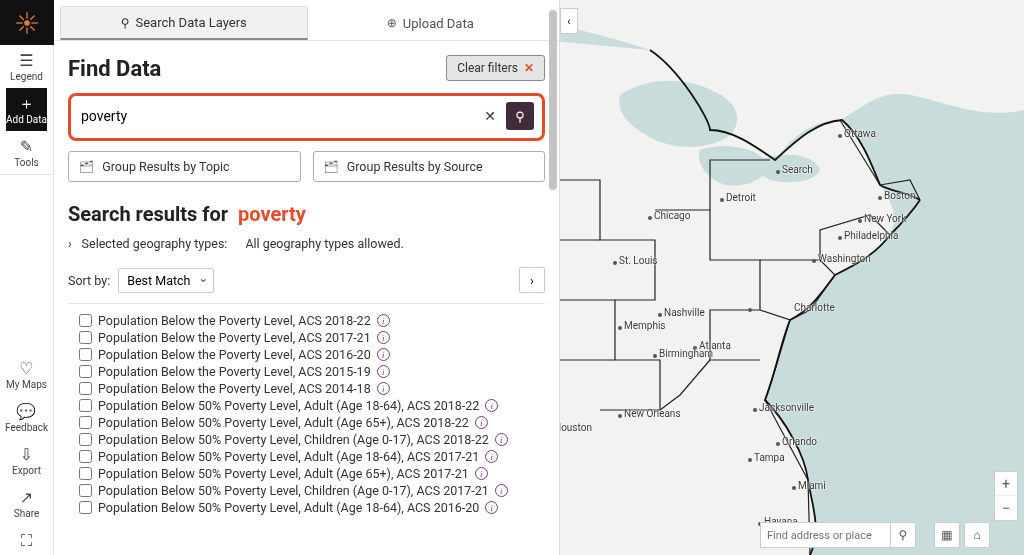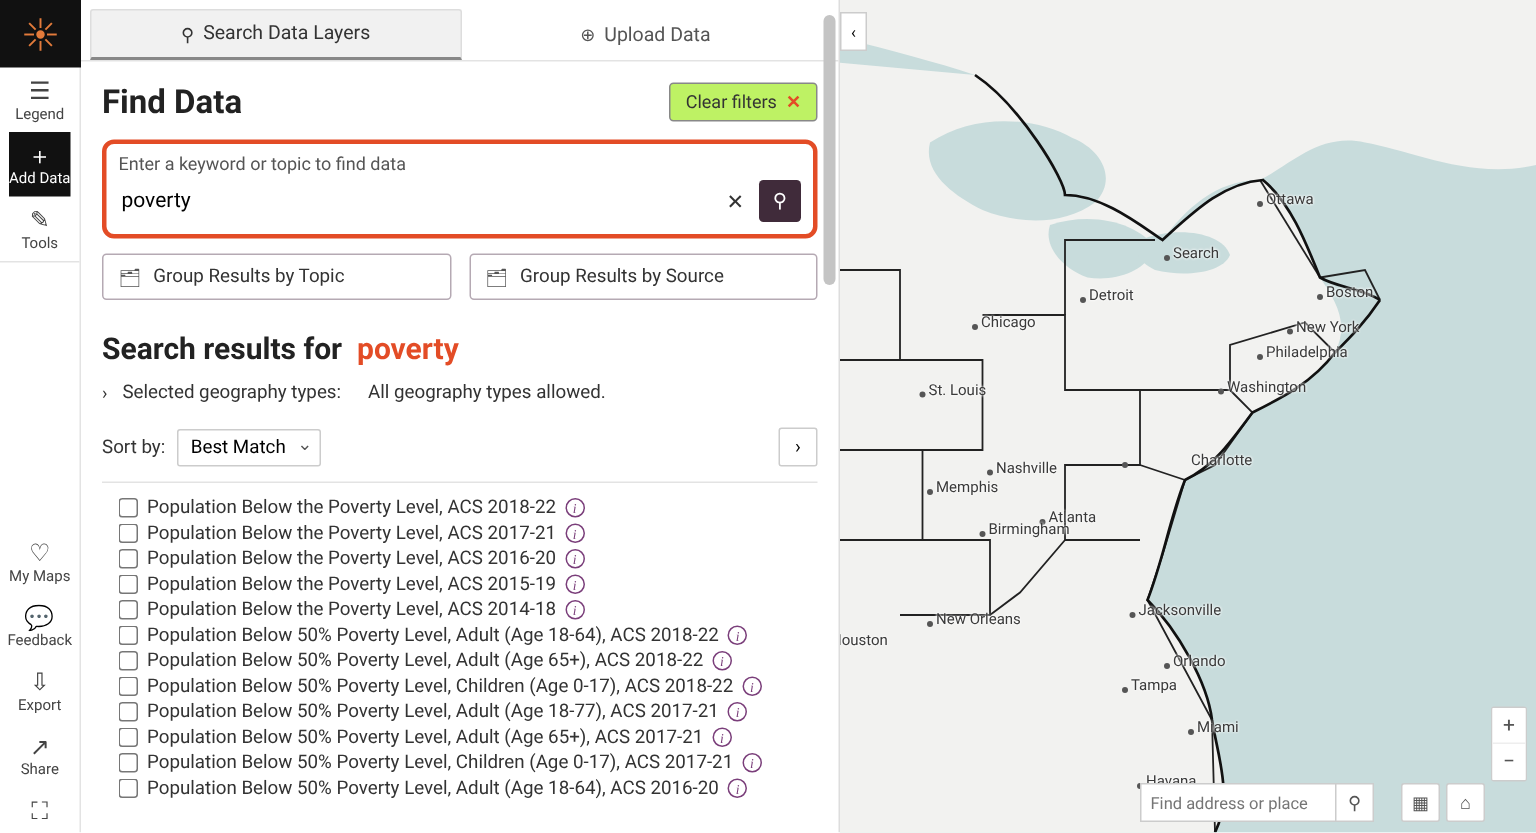--- a/index.html
+++ b/index.html
@@ -20,21 +20,21 @@
   .panel { width: 506px; border-right: 1px solid #ddd; display: flex; flex-direction: column; min-width: 0; }
   .tabs { display: flex; border-bottom: 1px solid #e3e3e3; padding: 6px 6px 0 6px; gap: 0; }
   .tab { flex: 1; text-align: center; padding: 8px 0; font-size: 13px; color: #555; cursor: pointer; display:flex; align-items:center; justify-content:center; gap:6px; }
   .tab.active { background: #f1f1f1; border: 1px solid #ddd; border-bottom: 2px solid #888; border-radius: 2px 2px 0 0; color:#333; }
   .tab .ic { font-size: 12px; }
 
   .panel-body { padding: 14px 14px 4px 14px; overflow: hidden; flex:1; display:flex; flex-direction:column; }
 
   .title-row { display:flex; align-items:center; justify-content:space-between; margin-bottom: 12px; gap: 26px; }
   .title { font-size: 22px; font-weight: 700; color:#222; }
-  .clear-btn { border:1px solid #888; border-radius:3px; padding:5px 10px; font-size:12px; color:#333; background:#bef264; display:flex; gap:6px; align-items:center; cursor:pointer; }
+  .clear-btn { border:1px solid #888; border-radius:3px; padding:5px 10px; font-size:12px; color:#333; background:#e5e5e5; display:flex; gap:6px; align-items:center; cursor:pointer; }
   .clear-btn .x { color:#e34c26; font-weight:bold; }
 
   .search-box { border: 3px solid #e34c26; border-radius: 8px; padding: 6px 8px 8px 8px; margin-bottom:10px; }
   .search-label { font-size: 12px; color:#555; margin-bottom:4px; }
   .search-row { display:flex; align-items:center; gap:4px; }
   .search-input { flex:1; border:none; outline:none; font-size:14px; padding:4px 2px; }
   .clear-x { color:#333; cursor:pointer; padding:0 6px; font-size:14px; }
   .search-btn { width:28px; height:28px; background:#402b3a; color:#fff; border:none; border-radius:3px; display:flex; align-items:center; justify-content:center; cursor:pointer; font-size:13px; }
 
   .group-row { display:flex; gap:12px; margin-bottom: 20px; }
@@ -151,21 +151,20 @@
     <div class="panel-body">
       <div class="title-row">
         <div class="title">Find Data</div>
         <button class="clear-btn">
           <span>Clear filters</span>
           <span class="x">✕</span>
         </button>
       </div>
 
       <div class="search-box">
-        <div class="search-label">Enter a keyword or topic to find data</div>
         <div class="search-row">
           <input class="search-input" value="poverty" style="">
           <span class="clear-x">✕</span>
           <button class="search-btn">
             <span>⚲</span>
           </button>
         </div>
       </div>
 
       <div class="group-row">
@@ -240,21 +239,21 @@
             <span>Population Below 50% Poverty Level, Adult (Age 65+), ACS 2018-22</span> 
             <span class="info-ic">i</span>
           </label>
           <label class="result-item">
             <input type="checkbox" style="">
             <span>Population Below 50% Poverty Level, Children (Age 0-17), ACS 2018-22</span> 
             <span class="info-ic">i</span>
           </label>
           <label class="result-item">
             <input type="checkbox" style="">
-            <span>Population Below 50% Poverty Level, Adult (Age 18-77), ACS 2017-21</span> 
+            <span>Population Below 50% Poverty Level, Adult (Age 18-64), ACS 2017-21</span> 
             <span class="info-ic">i</span>
           </label>
           <label class="result-item">
             <input type="checkbox" style="">
             <span>Population Below 50% Poverty Level, Adult (Age 65+), ACS 2017-21</span> 
             <span class="info-ic">i</span>
           </label>
           <label class="result-item">
             <input type="checkbox" style="">
             <span>Population Below 50% Poverty Level, Children (Age 0-17), ACS 2017-21</span> 

